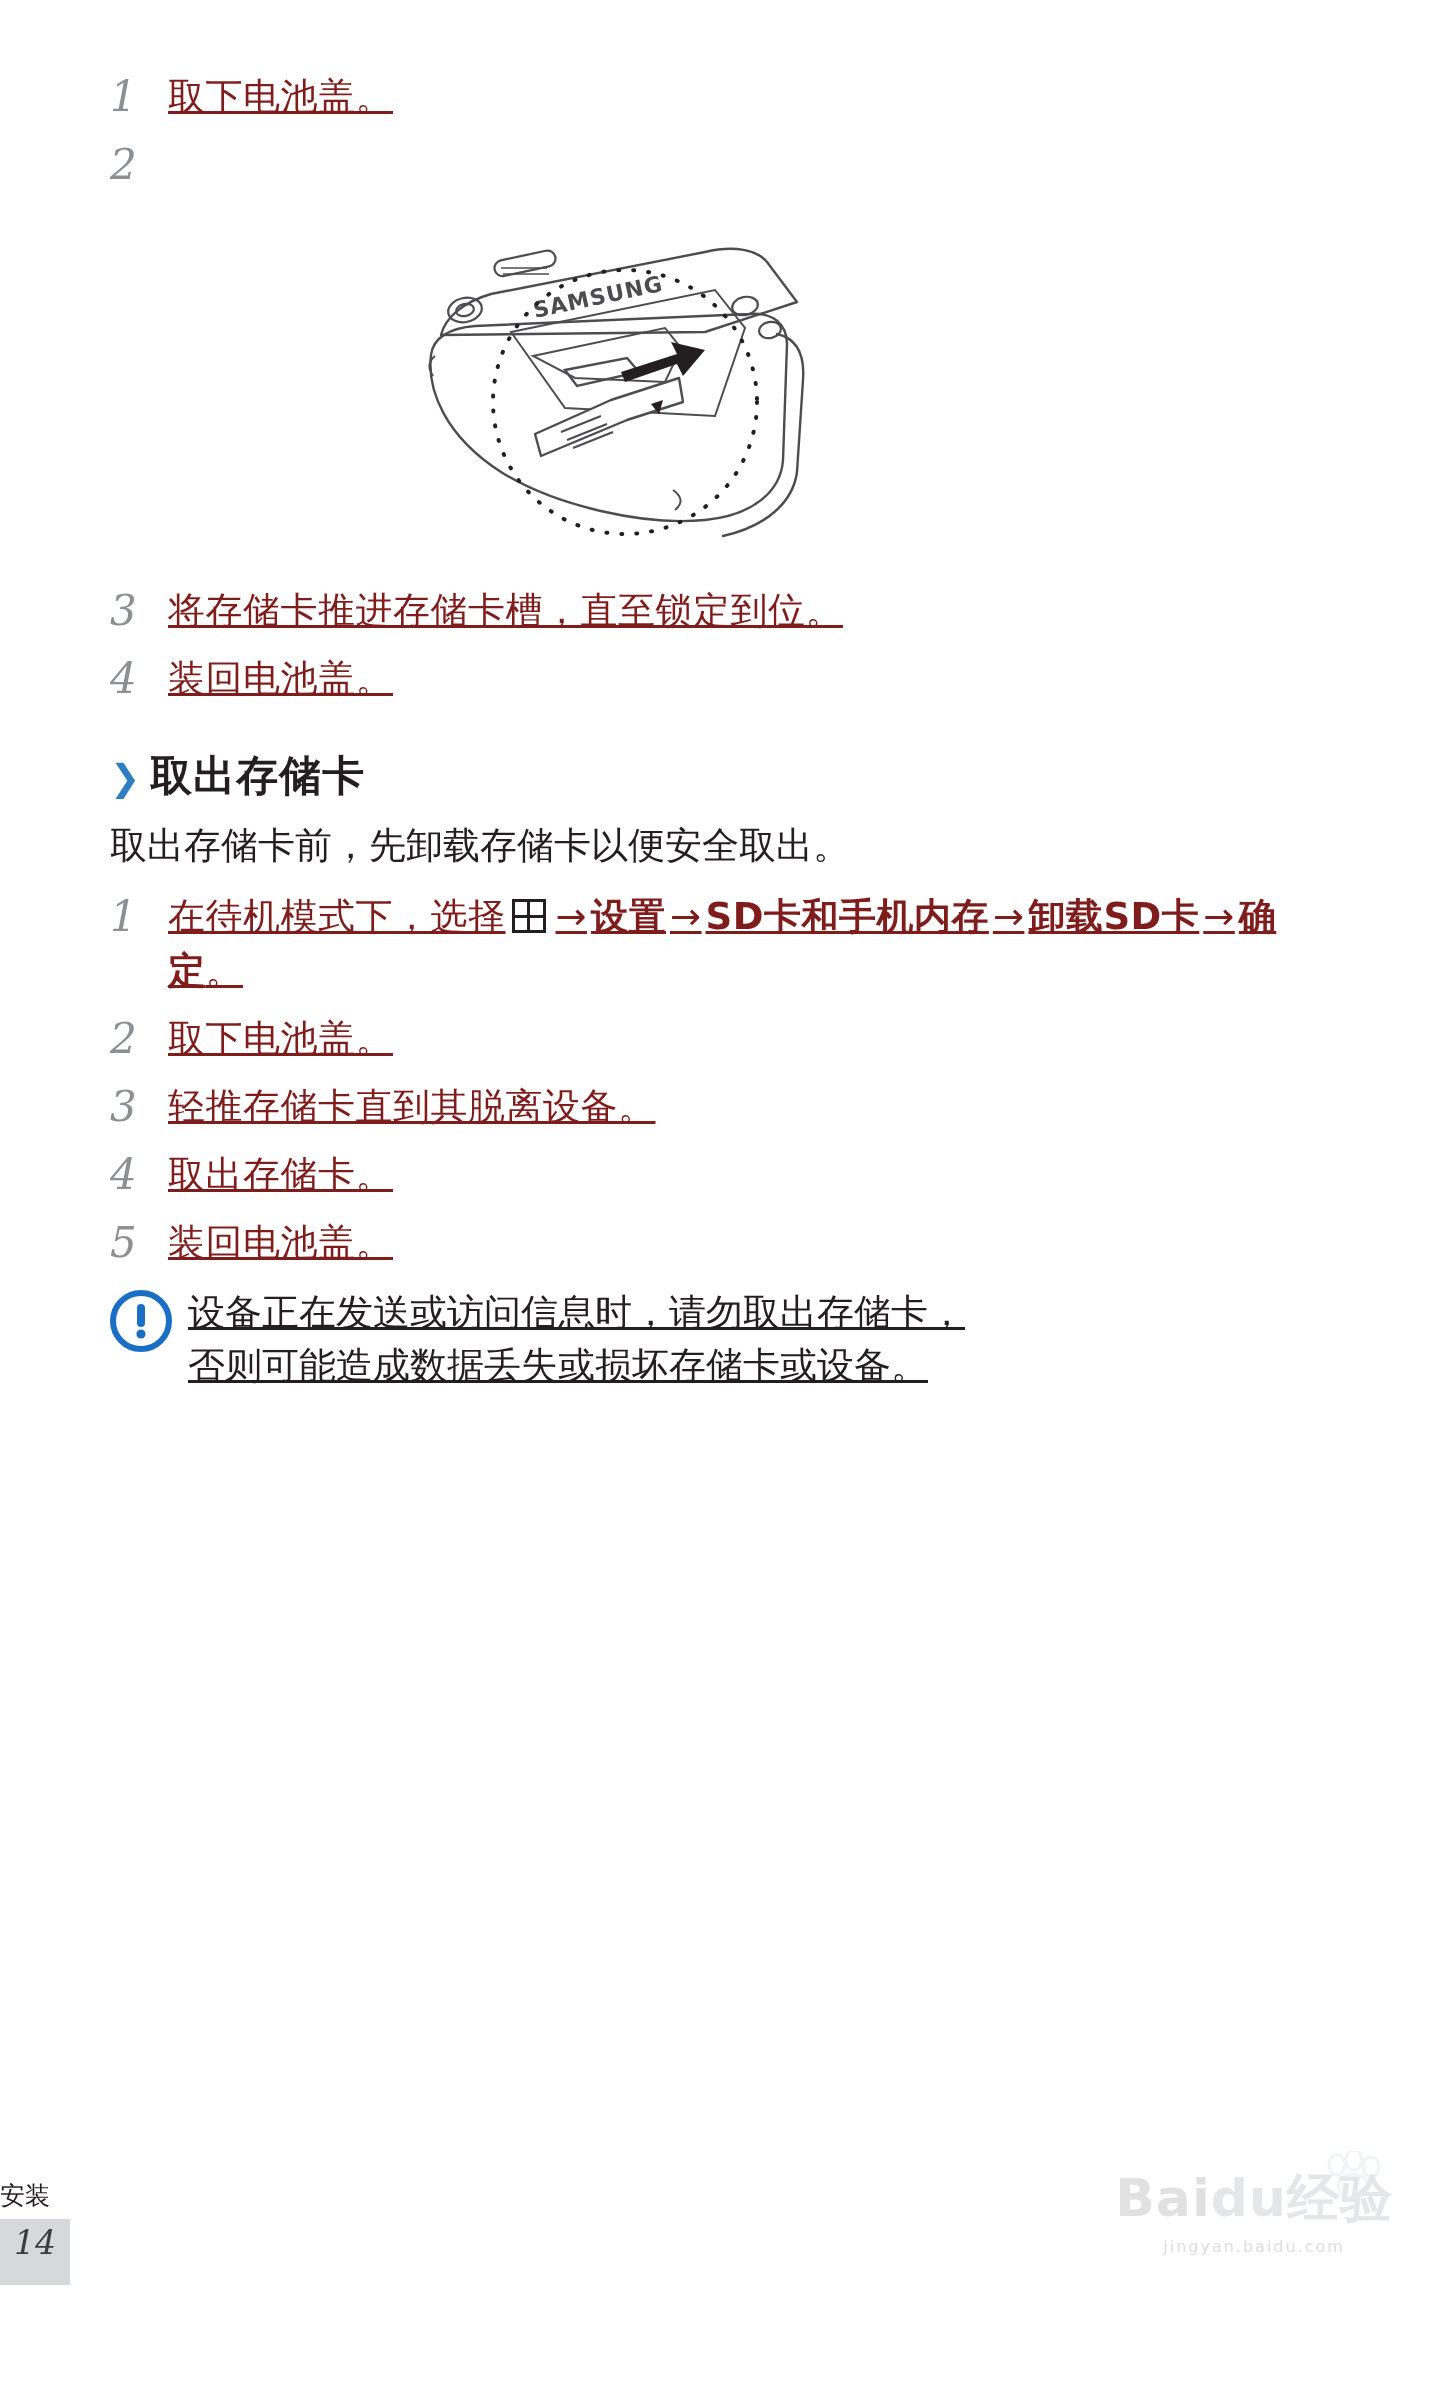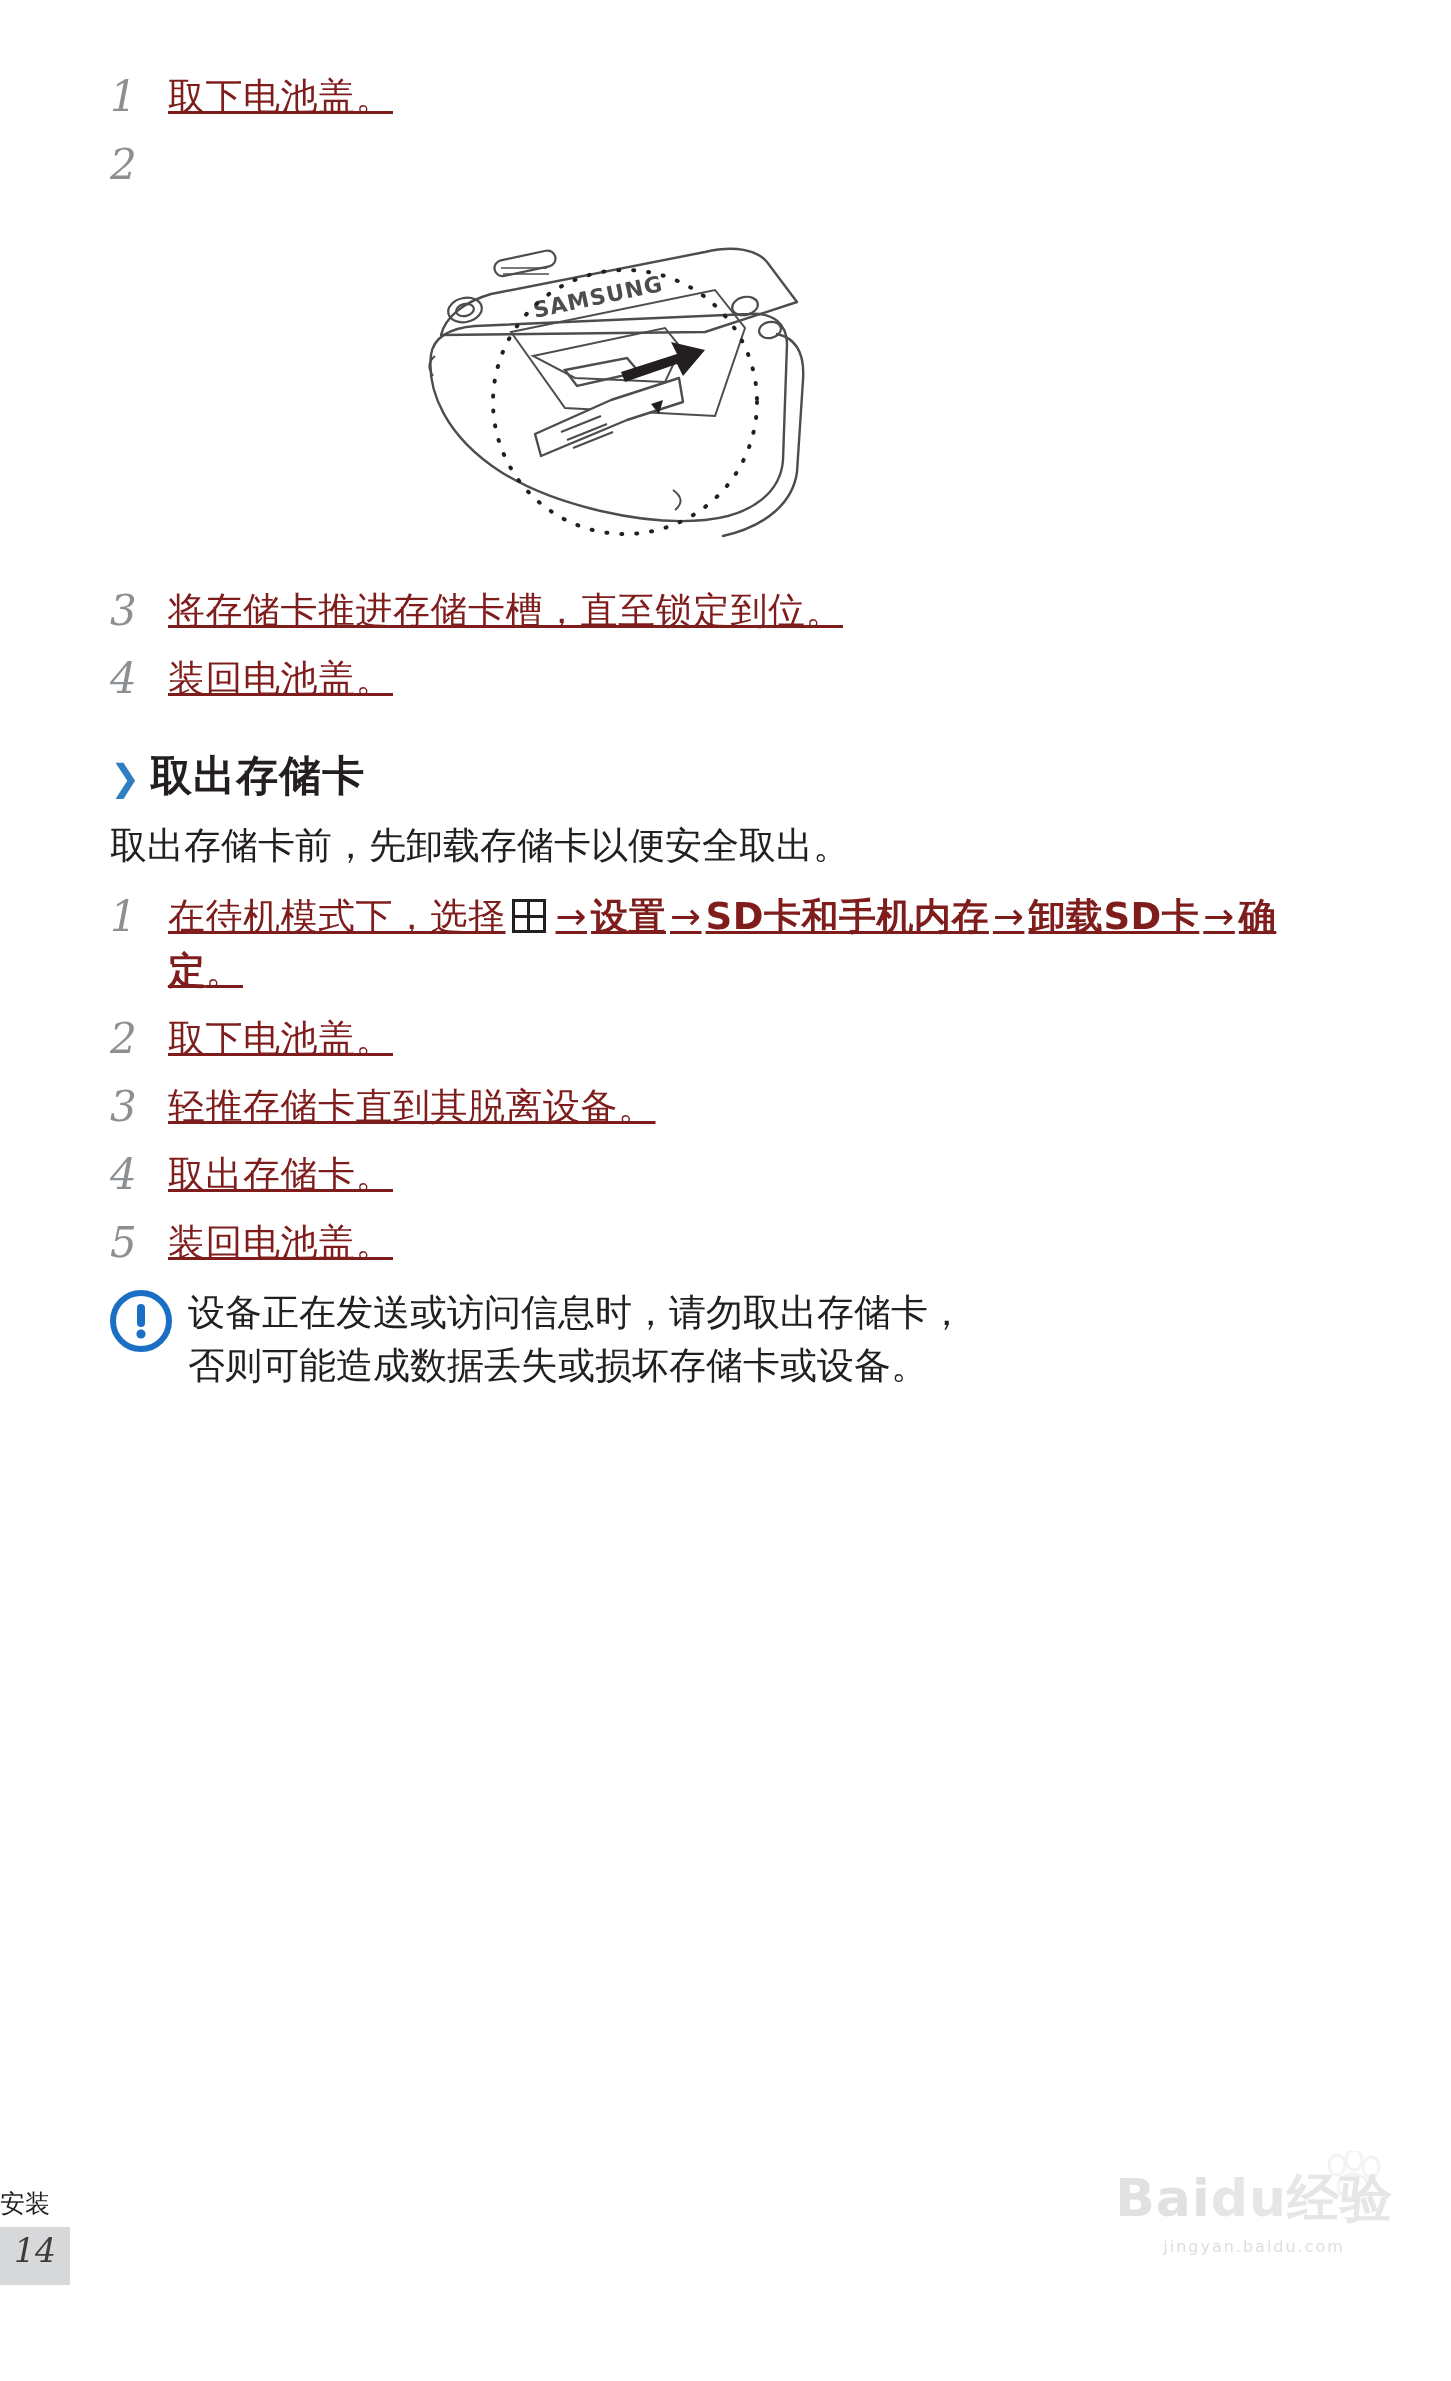--- a/index.html
+++ b/index.html
@@ -106,20 +106,21 @@
     background: #231f20;
   }
   .grid-icon::before { left: 0; right: 0; top: 50%; height: 3px; margin-top: -1.5px; }
   .grid-icon::after { top: 0; bottom: 0; left: 50%; width: 3px; margin-left: -1.5px; }
 
   
   .note {
     display: flex;
     align-items: flex-start;
     margin-top: 12px;
+    text-decoration: underline;
   }
   .note-icon {
     flex: 0 0 78px;
     width: 78px;
     padding-top: 6px;
   }
   .note-text {
     font-size: 37px;
     line-height: 53px;
     padding-top: 2px;
@@ -139,21 +140,21 @@
   }
   .footer-page {
     display: inline-block;
     margin-top: 6px;
     background: #d7d8da;
     color: #3c3c3c;
     font-family: "DejaVu Serif", "Liberation Serif", serif;
     font-style: italic;
     font-size: 33px;
     line-height: 44px;
-    padding: 2px 14px 12px 14px;
+    padding: 2px 14px 20px 14px;
   }
 
   
   .watermark {
     position: absolute;
     right: 58px;
     bottom: 118px;
     text-align: center;
     opacity: 0.55;
     pointer-events: none;

